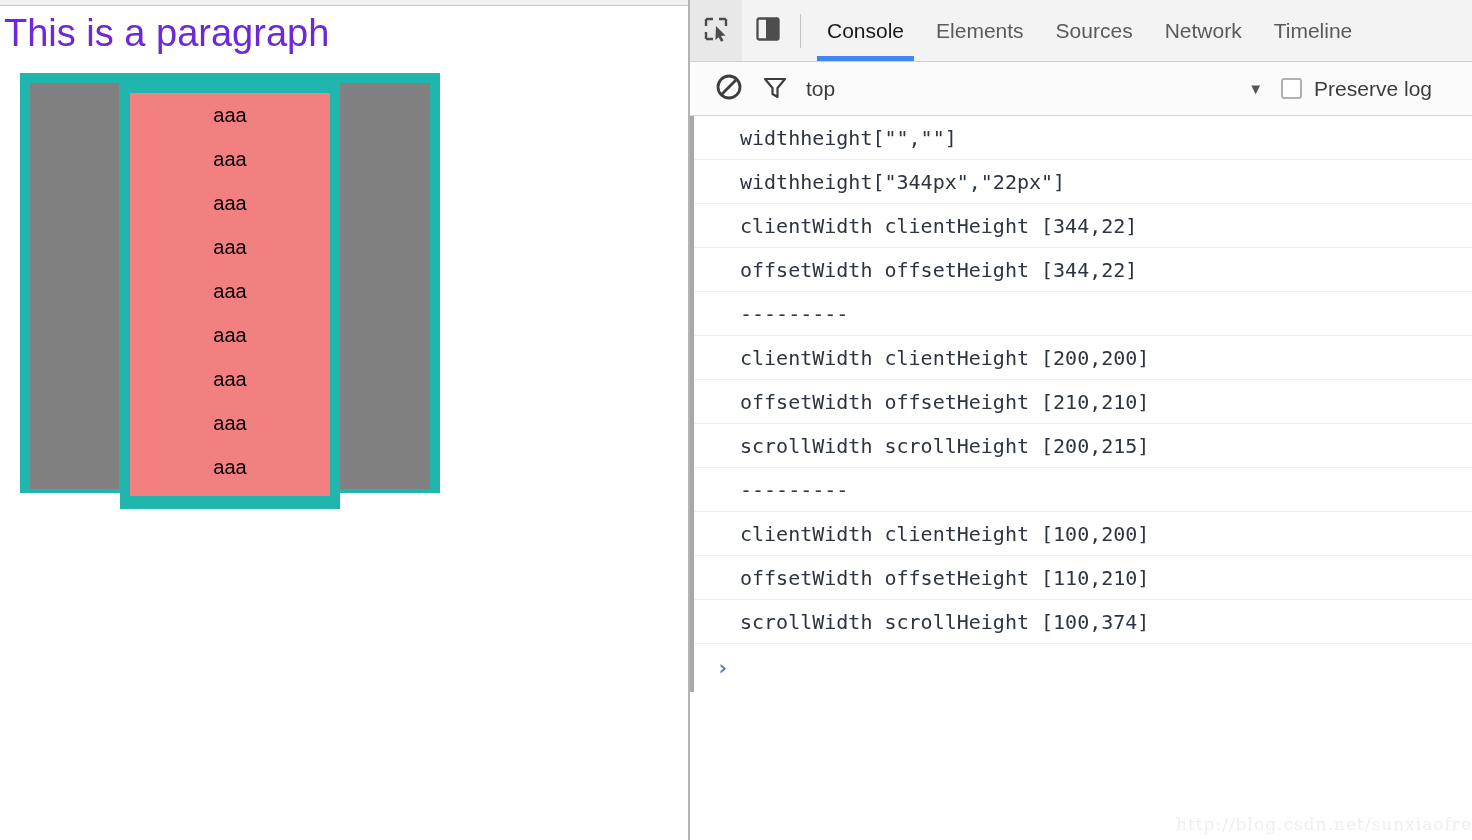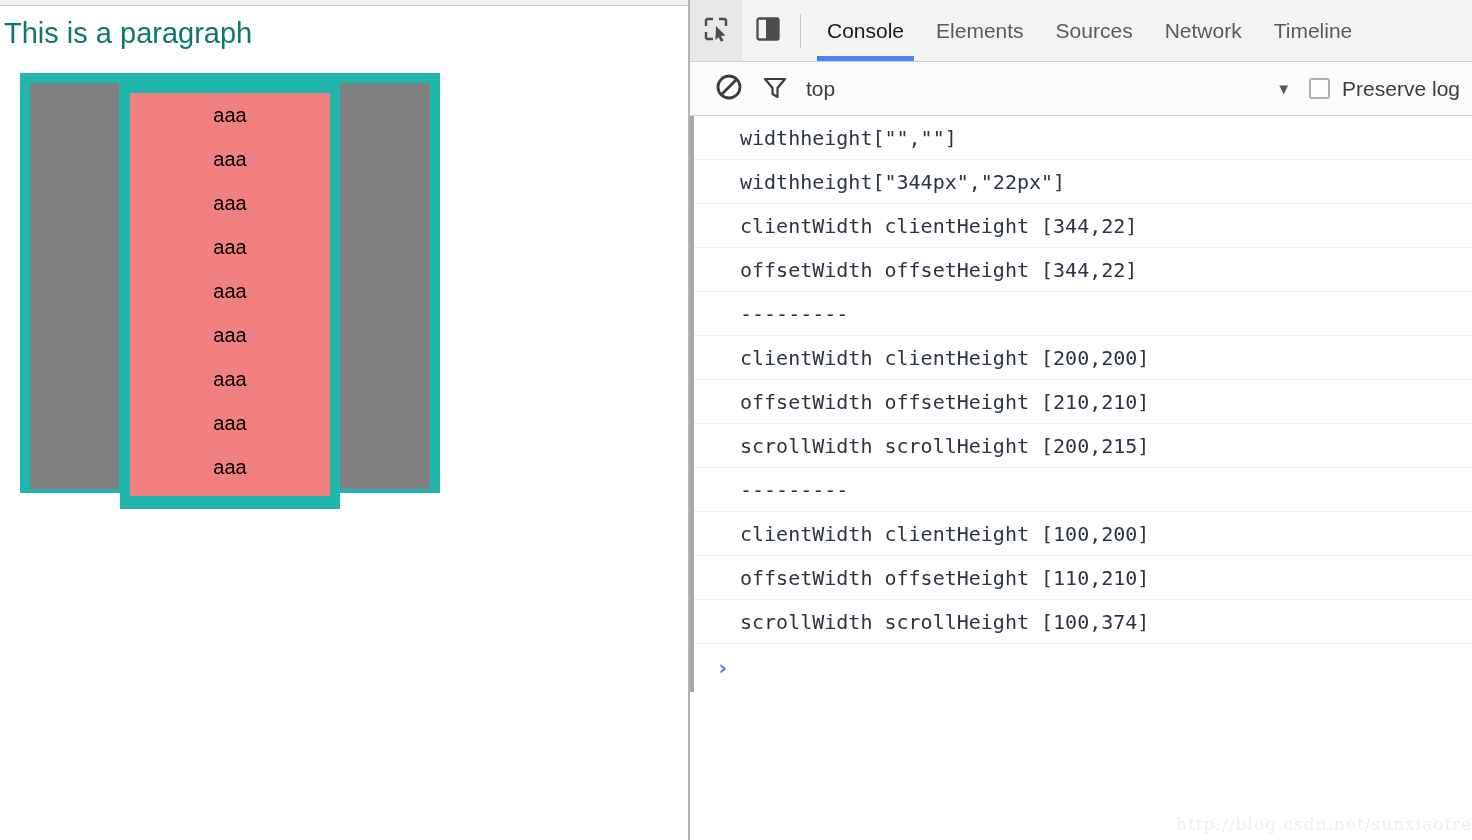--- a/index.html
+++ b/index.html
@@ -21,22 +21,22 @@
 
   
   .page-viewport {
     position: absolute; left: 0; top: 6px;
     width: 688px; height: 834px;
     background: #ffffff;
     overflow: hidden;
   }
   .paragraph {
     position: absolute; left: 4px; top: 10px;
-    font-size: 29px; line-height: 34px;
-    color: #0f766e;
+    font-size: 38px; line-height: 34px;
+    color: #6d28d9;
     white-space: nowrap;
     font-family: "Liberation Sans", sans-serif;
   }
 
   
   .outer-box {
     position: absolute;
     left: 20px; top: 67px;
     width: 420px; height: 420px;
     background: #21b6ad;
@@ -134,21 +134,21 @@
   }
   .ctx-select {
     display: flex; align-items: center;
     margin-left: 8px;
     flex: 1;
   }
   .ctx-label { font-size: 21px; color: #3c3c3c; }
   .ctx-caret { margin-left: auto; margin-right: 18px; color:#555; font-size: 15px; }
   .preserve {
     display: flex; align-items: center; gap: 12px;
-    margin-right: 12px;
+    margin-right: 40px;
   }
   .cbox {
     width: 21px; height: 21px;
     border: 2px solid #b0b0b0; border-radius: 3px;
     background: #fff;
   }
   .preserve-label { font-size: 21px; color: #3c3c3c; white-space: nowrap; }
 
   
   .console-list {

